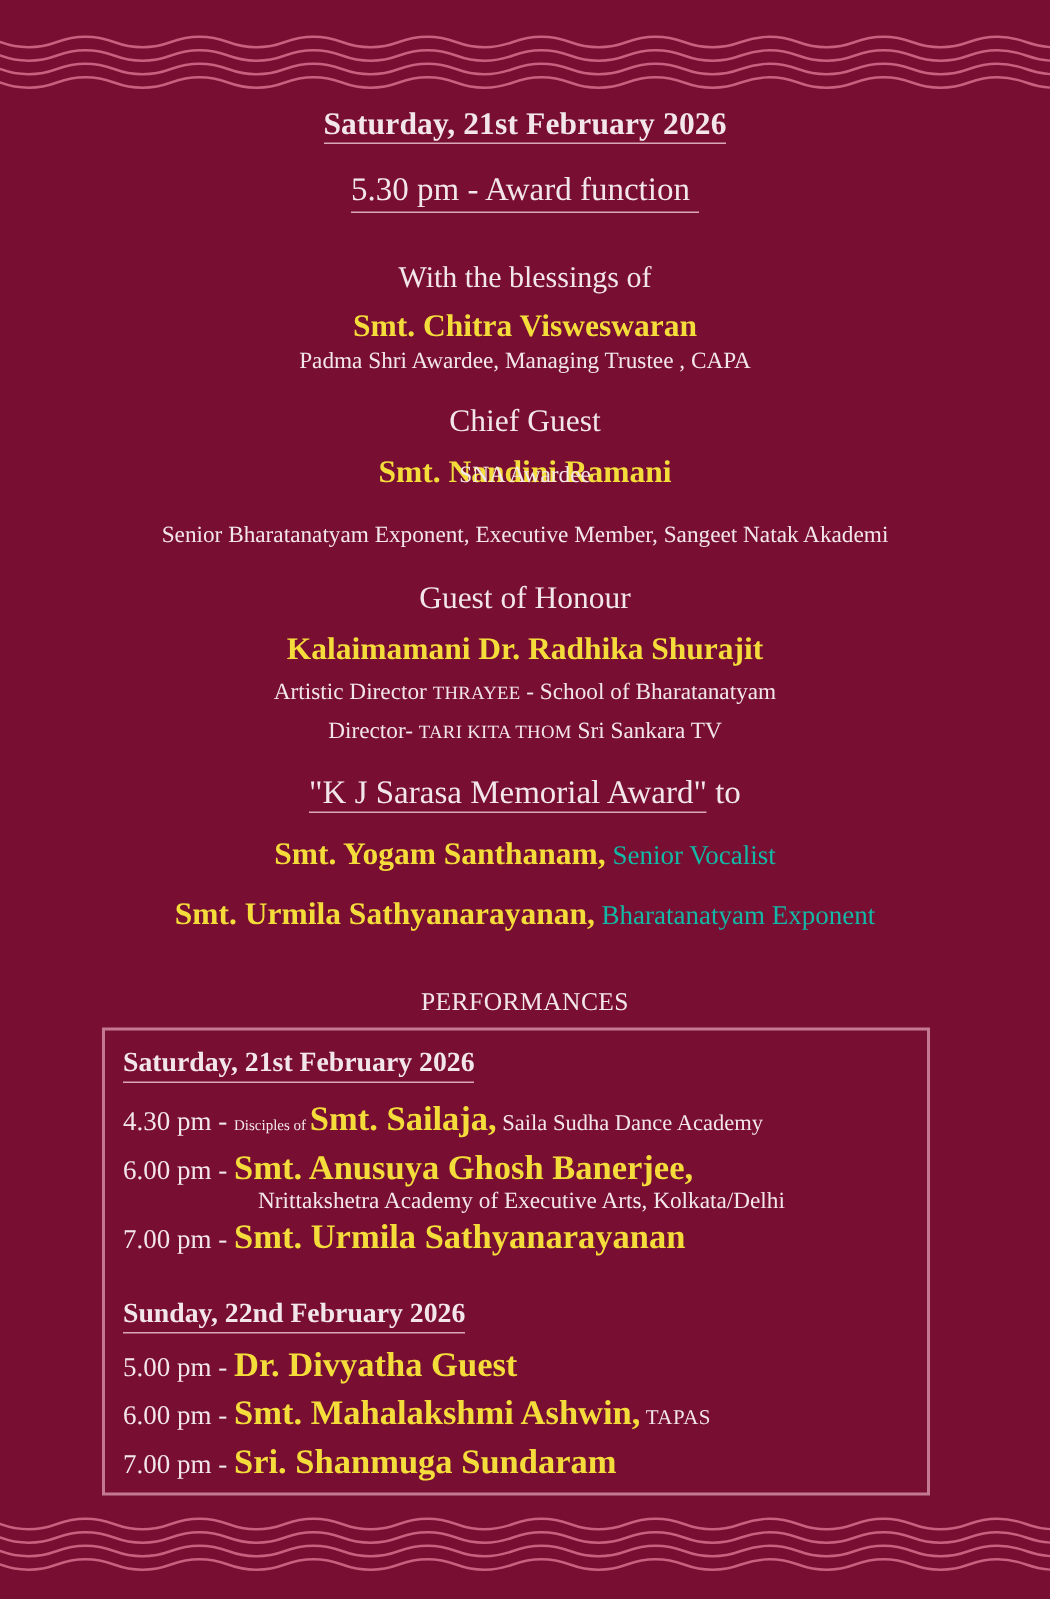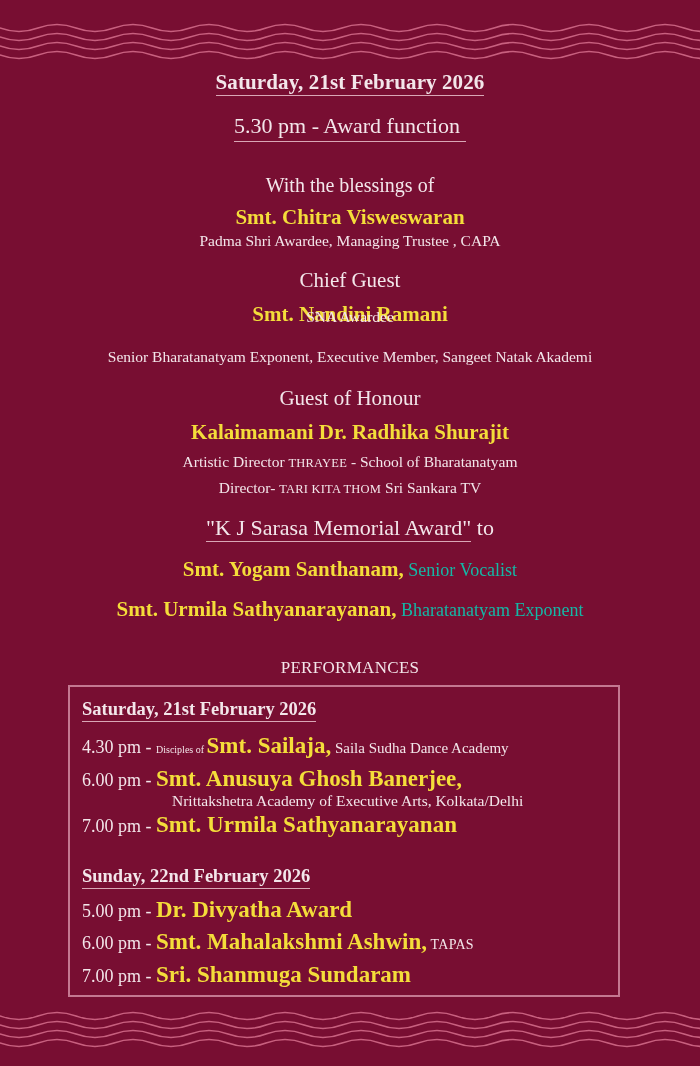--- a/index.html
+++ b/index.html
@@ -109,21 +109,21 @@
 </div>
 <div class="row2" style="top:791px;">Nrittakshetra Academy of Executive Arts, Kolkata/Delhi</div>
 
 <div class="row" style="top:814px;">
   <span class="time">7.00 pm - </span><span class="perf-name">Smt. Urmila Sathyanarayanan</span>
 </div>
 
 <div class="day-head" style="top:865px;">Sunday, 22nd February 2026</div>
 
 <div class="row" style="top:899px;">
-  <span class="time">5.00 pm - </span><span class="perf-name">Dr. Divyatha Award</span>
+  <span class="time">5.00 pm - </span><span class="perf-name">Dr. Divyatha Guest</span>
 </div>
 <div class="row" style="top:931px;">
   <span class="time">6.00 pm - </span><span class="perf-name">Smt. Mahalakshmi Ashwin,</span><span class="aff-caps"> TAPAS</span>
 </div>
 <div class="row" style="top:964px;">
   <span class="time">7.00 pm - </span><span class="perf-name">Sri. Shanmuga Sundaram</span>
 </div>
 
 <svg class="waves bottom" viewBox="0 0 700 40" preserveAspectRatio="none">
   <use href="#wv" y="8"></use>

